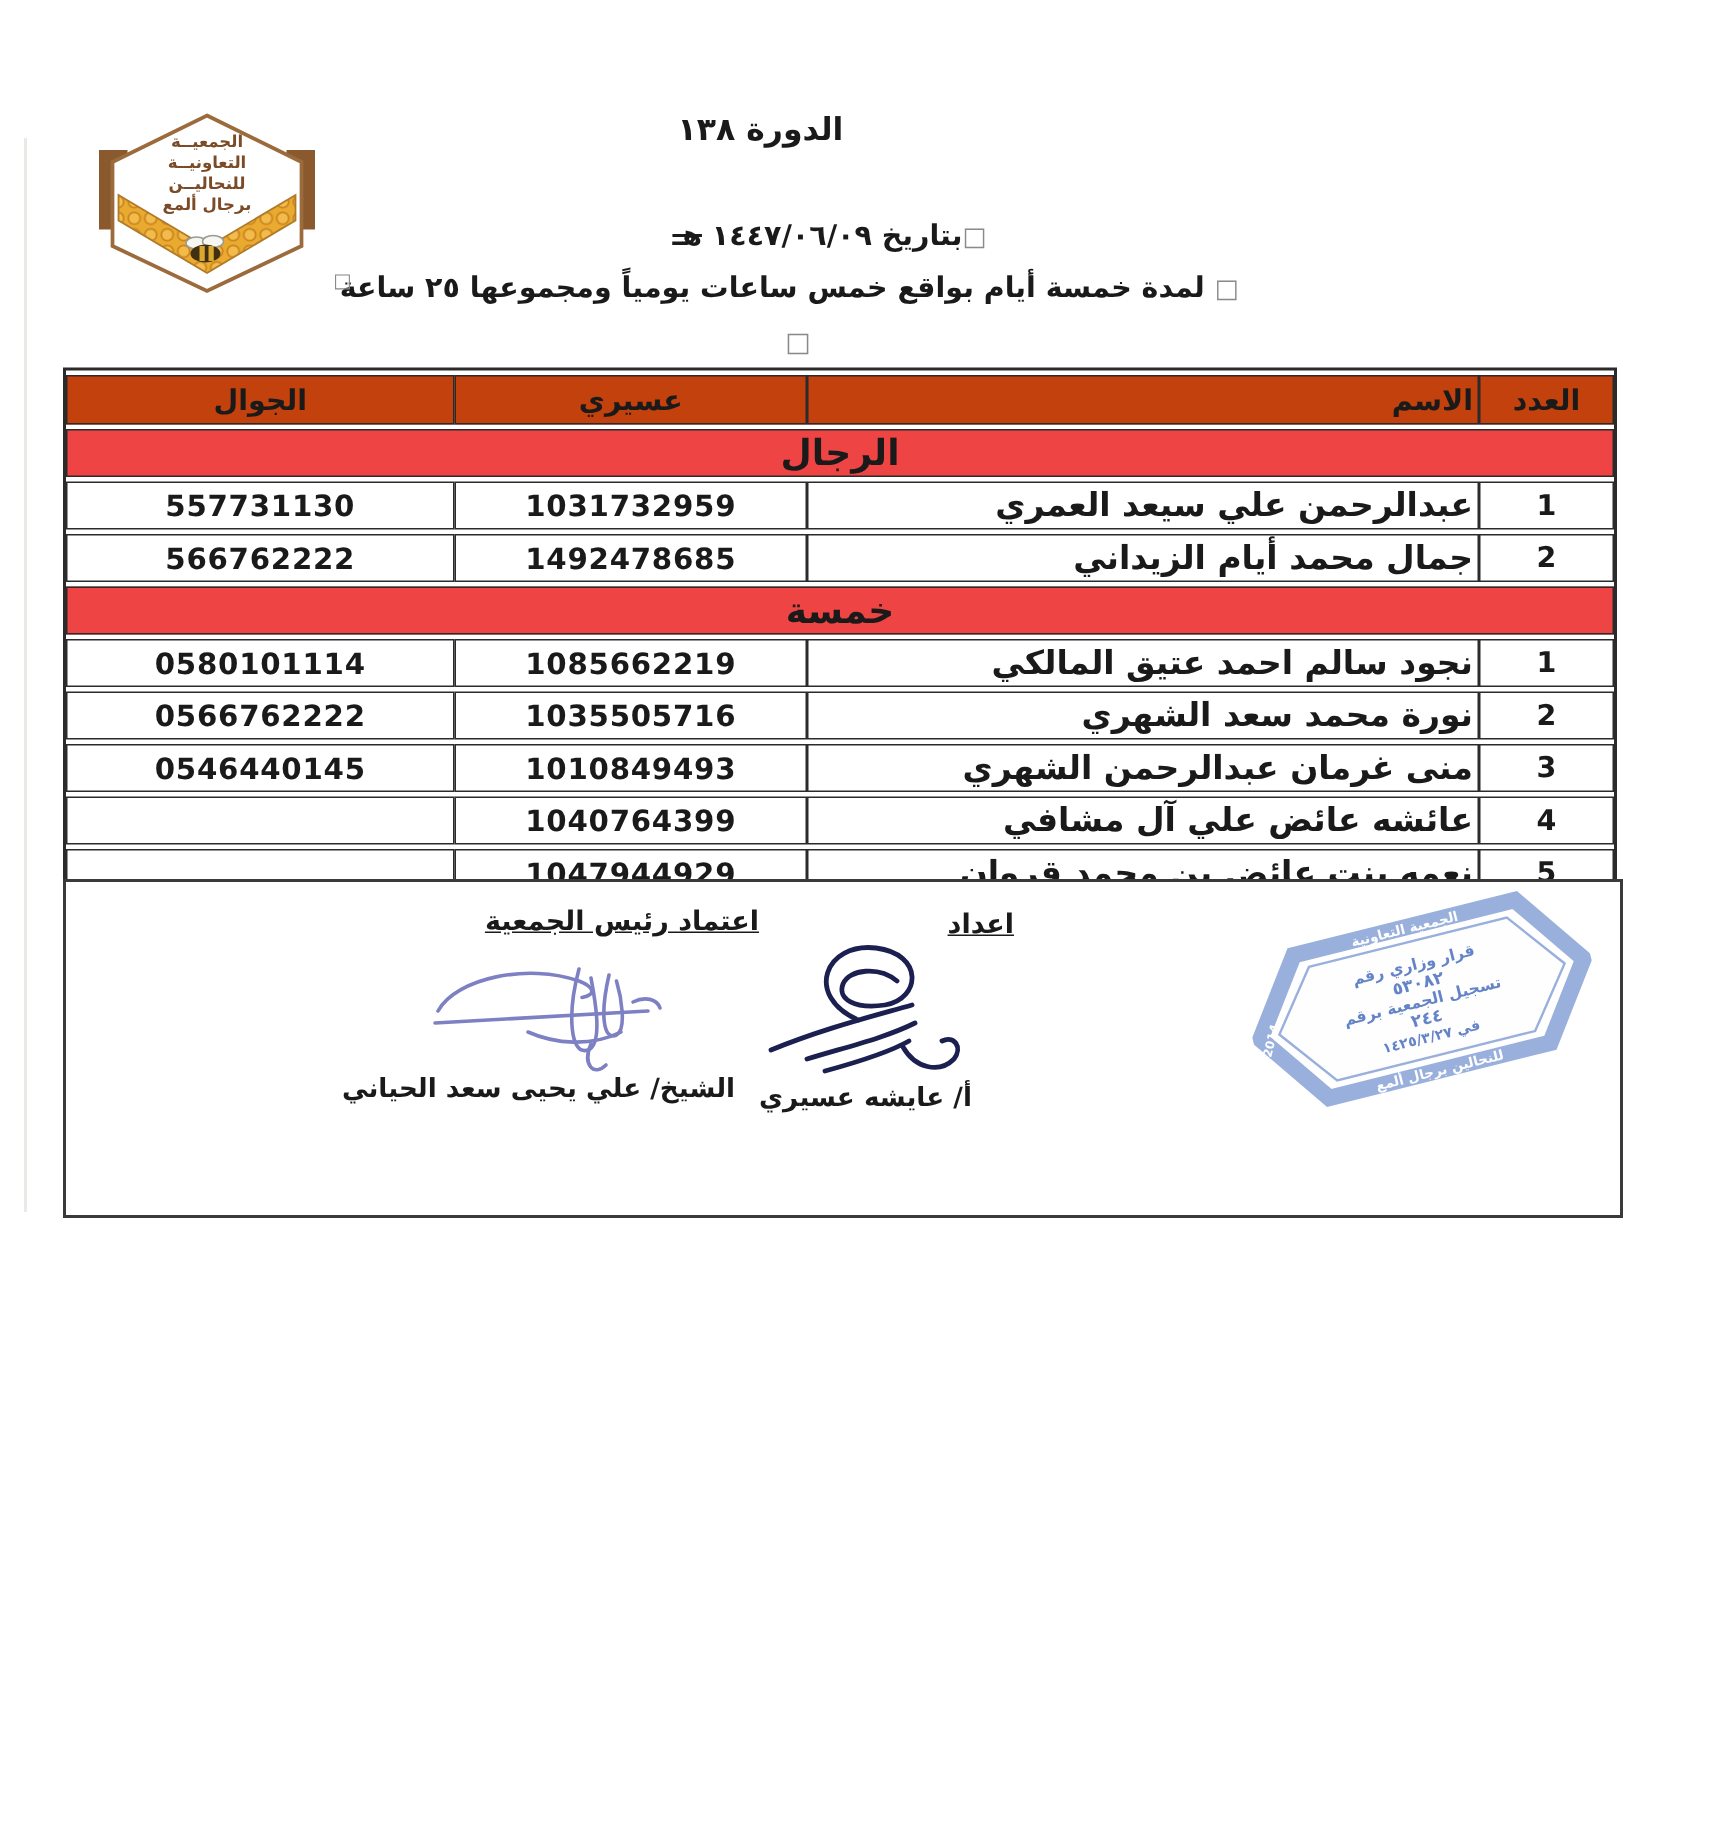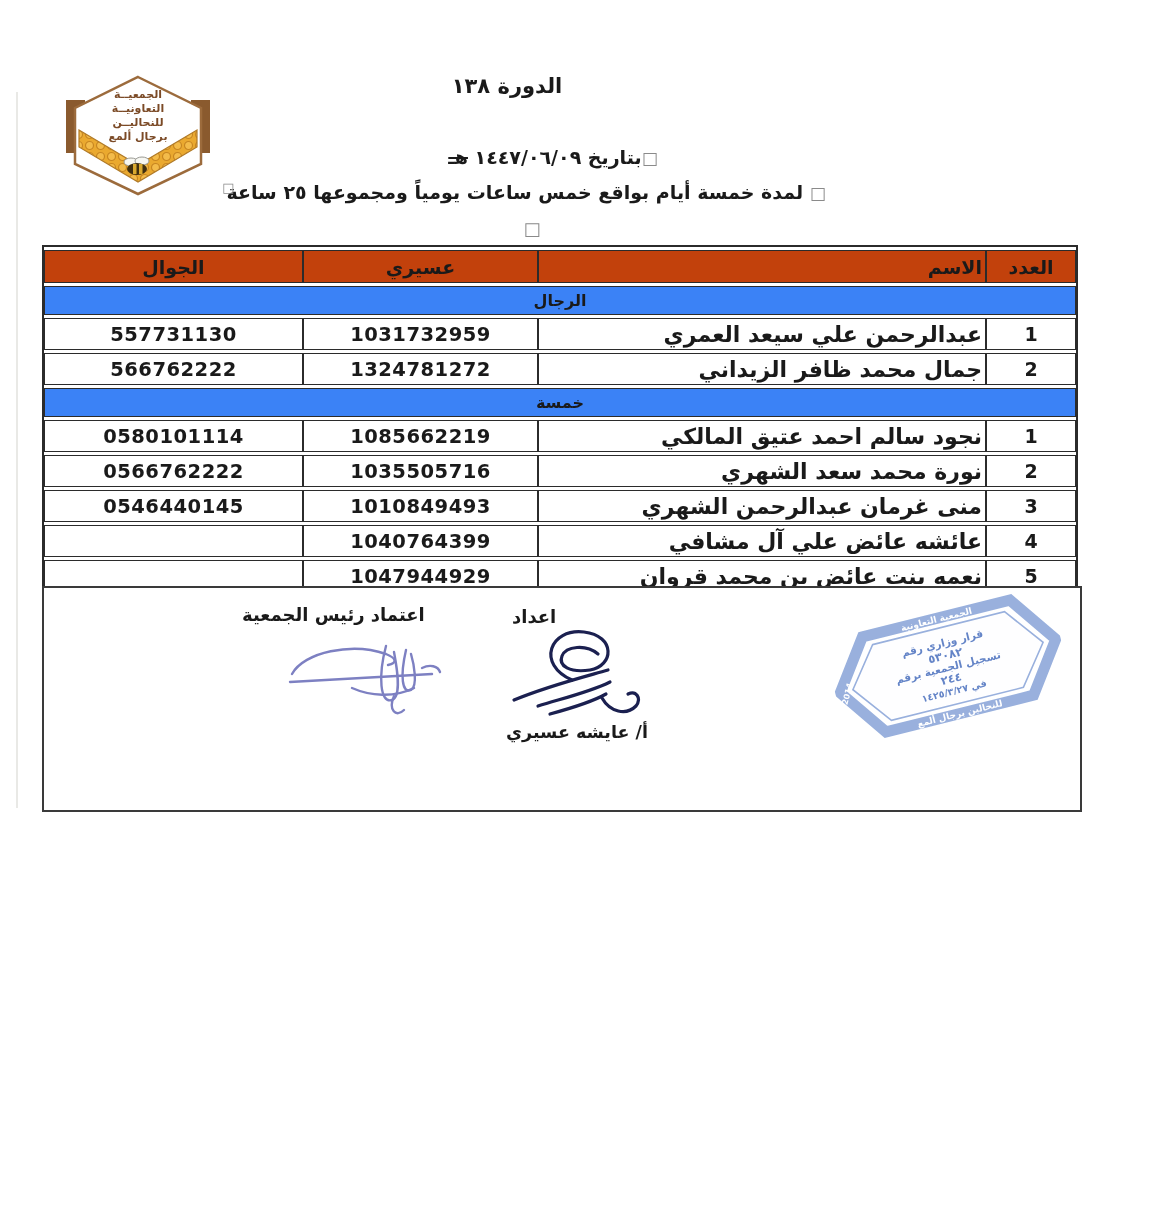--- a/index.html
+++ b/index.html
@@ -37,31 +37,31 @@
     border-collapse:separate;border-spacing:0 3px;
     border:2px solid #2b2b2b;background:#fff;
     table-layout:fixed;
   }
   .roster td{
     border:1.6px solid #2b2b2b;
     overflow:hidden;white-space:nowrap;
   }
   .roster td.th{background:#c2410c;height:29px;text-align:center;font-size:19px;}
   .roster td.th-name{text-align:right;padding-right:3px;}
-  .roster td.section{background:#3b82f6;height:25px;text-align:center;font-size:16px;}
+  .roster td.section{background:#ef4444;height:25px;text-align:center;font-size:24px;}
   .roster td.num{height:28px;text-align:center;font-size:19px;font-family:"DejaVu Sans",sans-serif;}
   .roster td.name{height:28px;text-align:right;direction:rtl;padding-right:3px;font-size:22px;}
   .roster td.digits{height:28px;text-align:center;font-size:19.5px;letter-spacing:.5px;}
 
   
   .sigbox{
     position:absolute;left:42px;top:586px;width:1036px;height:222px;
     border:2px solid #3a3a3a;background:#fff;
   }
-  .sigbox .lbl{position:absolute;text-align:left;direction:rtl;font-size:18px;}
+  .sigbox .lbl{position:absolute;text-align:right;direction:rtl;font-size:18px;text-decoration:underline;}
   .lbl-approve{left:198px;top:16px;width:264px;}
   .lbl-prepare{left:468px;top:18px;width:164px;}
   .sig-svg{position:absolute;}
   .sig-president{left:238px;top:42px;}
   .sig-preparer{left:462px;top:32px;}
   .name-approve{position:absolute;left:172px;top:128px;width:286px;text-align:center;direction:rtl;font-size:17.5px;}
   .name-prepare{position:absolute;left:462px;top:134px;width:172px;text-align:left;direction:rtl;font-size:17.5px;}
   .stamp{
     position:absolute;left:788px;top:20px;width:232px;height:116px;
     transform:rotate(-14deg);opacity:.88;
@@ -132,22 +132,22 @@
       <td class="section" colspan="4">الرجال</td>
     </tr>
     <tr>
       <td class="num">1</td>
       <td class="name">عبدالرحمن علي سيعد العمري</td>
       <td class="digits">1031732959</td>
       <td class="digits">557731130</td>
     </tr>
     <tr>
       <td class="num">2</td>
-      <td class="name">جمال محمد ظافر الزيداني</td>
-      <td class="digits">1324781272</td>
+      <td class="name">جمال محمد أيام الزيداني</td>
+      <td class="digits">1492478685</td>
       <td class="digits">566762222</td>
     </tr>
     <tr>
       <td class="section" colspan="4">خمسة</td>
     </tr>
     <tr>
       <td class="num">1</td>
       <td class="name">نجود سالم احمد عتيق المالكي</td>
       <td class="digits">1085662219</td>
       <td class="digits">0580101114</td>
@@ -198,20 +198,21 @@
     <svg class="sig-svg sig-preparer" width="170" height="104" viewBox="0 0 170 104">
       <g fill="none" stroke="#1b2050" stroke-width="3.2" stroke-linecap="round">
         <path d="M 66 60 C 30 44, 44 8, 78 12 C 110 16, 108 46, 84 50 C 64 53, 52 46, 56 36 C 60 26, 80 24, 92 34"></path>
         <path d="M 8 80 C 42 66, 74 58, 102 50"></path>
         <path d="M 32 86 C 58 78, 84 72, 104 62"></path>
         <path d="M 44 94 C 66 88, 86 82, 100 74"></path>
         <path d="M 96 78 C 104 92, 120 96, 130 86 C 136 78, 130 70, 122 74"></path>
       </g>
     </svg>
 
+    <div class="name-approve">الشيخ/ علي يحيى سعد الحياني</div>
     <div class="name-prepare">أ/ عايشه عسيري</div>
 
     <div class="stamp">
       <svg width="232" height="116" viewBox="0 0 232 116">
         <polygon points="40,9 192,9 227,58 192,107 40,107 5,58" fill="none" stroke="#8ba6d9" stroke-width="11"></polygon>
         <polygon points="48,19 184,19 214,58 184,97 48,97 18,58" fill="#fdfeff" fill-opacity="0.6" stroke="#8ba6d9" stroke-width="1.6"></polygon>
         <text x="116" y="13" text-anchor="middle" font-size="9" font-weight="bold" fill="#ffffff">الجمعية التعاونية</text>
         <text x="116" y="110" text-anchor="middle" font-size="9" font-weight="bold" fill="#ffffff">للنحالين برجال ألمع</text>
         <text x="14" y="62" text-anchor="middle" font-size="8" font-weight="bold" fill="#ffffff" transform="rotate(-62 14 62)">2014</text>
         <g fill="#4f74c0" font-weight="bold" text-anchor="middle">

